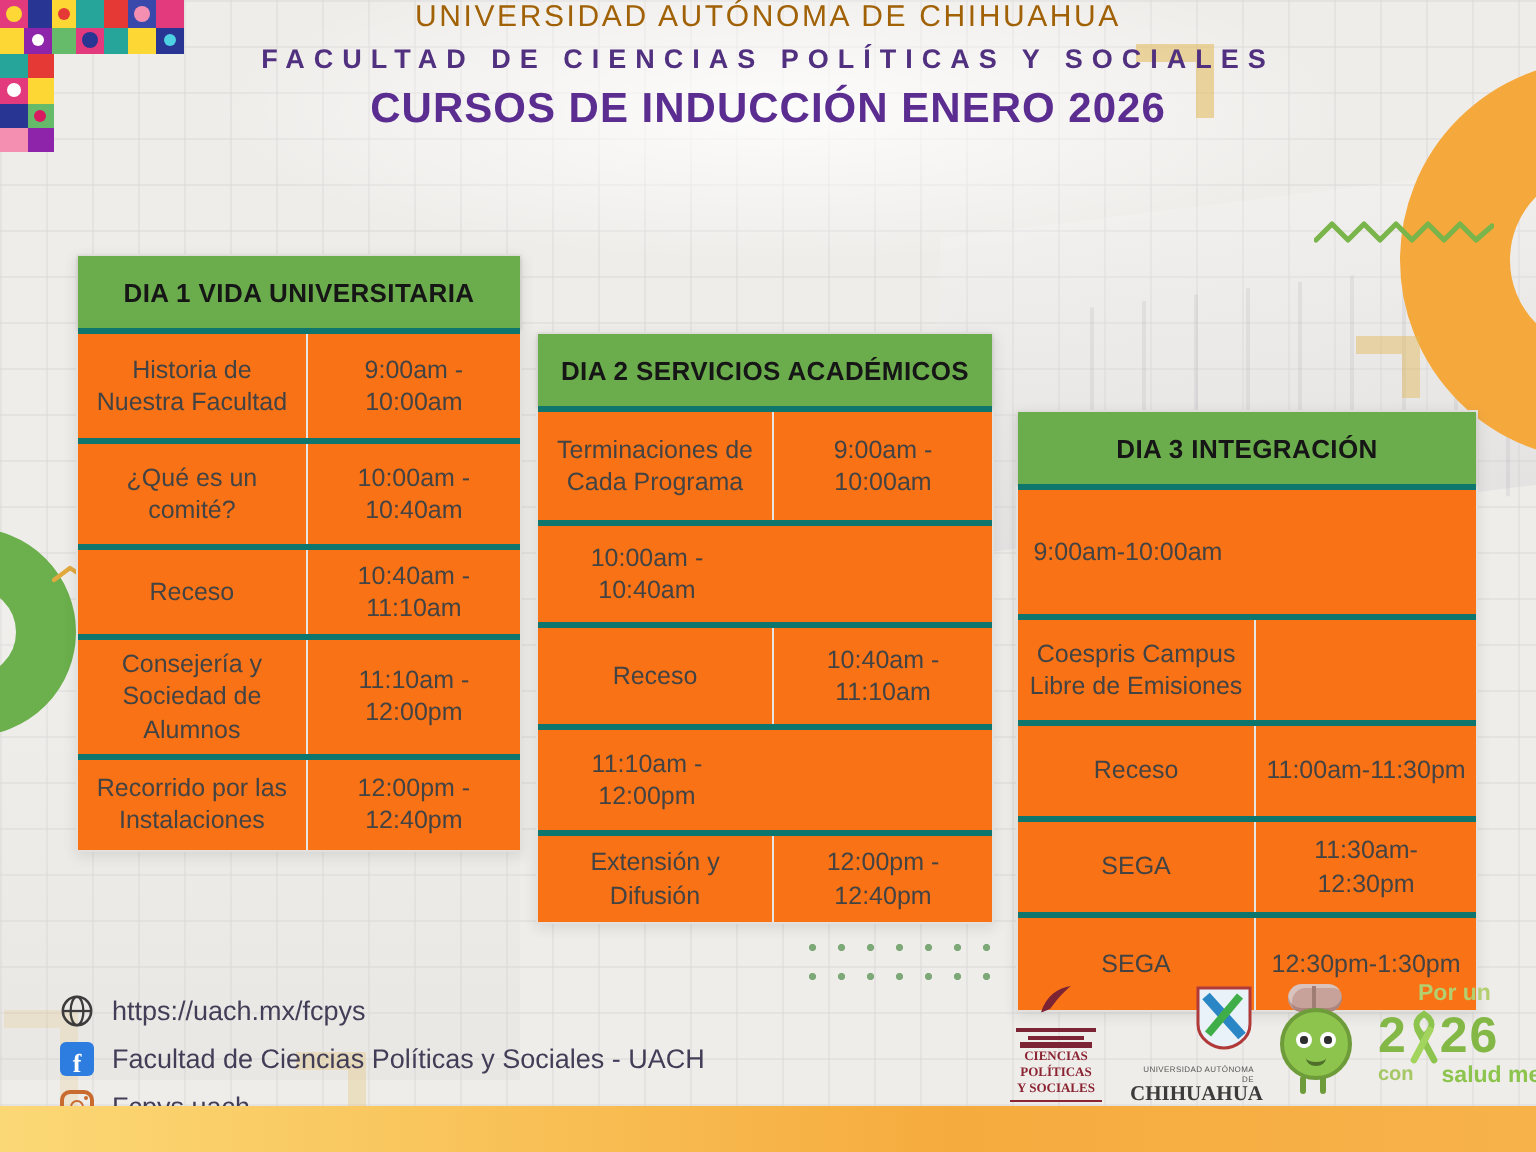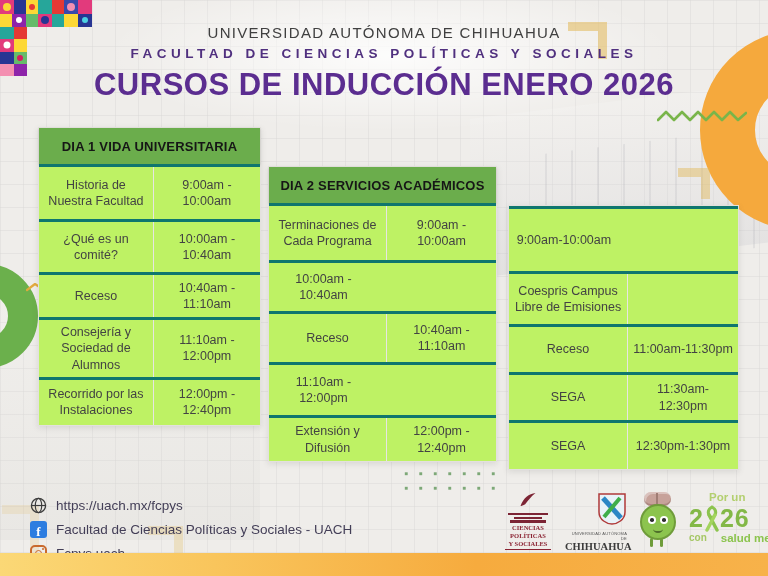--- a/index.html
+++ b/index.html
@@ -35,25 +35,25 @@
     border-right:9px solid rgba(226,184,88,.55); }
   .bracket.b1 { left:568px; top:22px; width:30px; height:28px; }
   .bracket.b2 { left:678px; top:168px; width:23px; height:22px; opacity:.85; }
   .bracket.b3 { left:148px; top:526px; width:26px; height:22px; opacity:.5; }
   .bracket.b4 { left:2px; top:505px; width:28px; height:44px; opacity:.32; }
   .dots { position:absolute; left:397px; top:449px; width:99px; height:45px;
     background-image:radial-gradient(circle,#7da877 1.7px,transparent 1.9px);
     background-size:14.5px 14.5px; background-position:2px 3px; }
   
   .header { position:absolute; left:0; top:0; width:768px; text-align:center; z-index:3; }
-  .hdr-university { margin-top:24px; font-size:15px; letter-spacing:1.3px; color:#404040; }
+  .hdr-university { font-size:15px; letter-spacing:1.3px; color:#a16207; }
   .hdr-faculty { margin-top:5px; font-size:13.5px; font-weight:bold; letter-spacing:4.5px; color:#50307f; }
-  .hdr-title { margin-top:6px; font-size:31px; font-weight:800; letter-spacing:.5px; color:#5b2d90; }
-  
-  .sched-table { position:absolute; background:#bef264; border:1px solid #e3e1dd;
+  .hdr-title { margin-top:6px; font-size:21px; font-weight:800; letter-spacing:.5px; color:#5b2d90; }
+  
+  .sched-table { position:absolute; background:#f97316; border:1px solid #e3e1dd;
     box-shadow:0 2px 6px rgba(80,80,80,.14); z-index:2; }
   .sched-head { background:#6bad4c; color:#161616; font-weight:bold; font-size:13px;
     height:36px; display:flex; align-items:center; justify-content:center;
     text-align:center; letter-spacing:.2px; box-shadow:0 1px 2px rgba(0,0,0,.18); }
   .row { display:flex; border-top:3px solid #0f766e; }
   .cell { display:flex; align-items:center; justify-content:center; text-align:center;
     font-size:12.5px; color:#434343; line-height:1.3; padding:4px 5px; box-sizing:border-box; }
   .cell.activity { width:52%; border-right:1px solid #e7e5e2; }
   .cell.time { width:48%; }
   #t1 { left:38px; top:127px; width:221px; }
@@ -217,20 +217,21 @@
     <div class="row" style="min-height:50px">
       <div class="cell time">11:10am - 12:00pm</div>
     </div>
     <div class="row" style="min-height:43px">
       <div class="cell activity">Extensión y Difusión</div>
       <div class="cell time">12:00pm - 12:40pm</div>
     </div>
   </div>
 
   <div class="sched-table" id="t3">
+    <div class="sched-head">DIA 3 INTEGRACIÓN</div>
     <div class="row" style="min-height:62px">
       <div class="cell time">9:00am-10:00am</div>
     </div>
     <div class="row" style="min-height:50px">
       <div class="cell activity">Coespris Campus Libre de Emisiones</div>
     </div>
     <div class="row" style="min-height:45px">
       <div class="cell activity">Receso</div>
       <div class="cell time">11:00am-11:30pm</div>
     </div>

